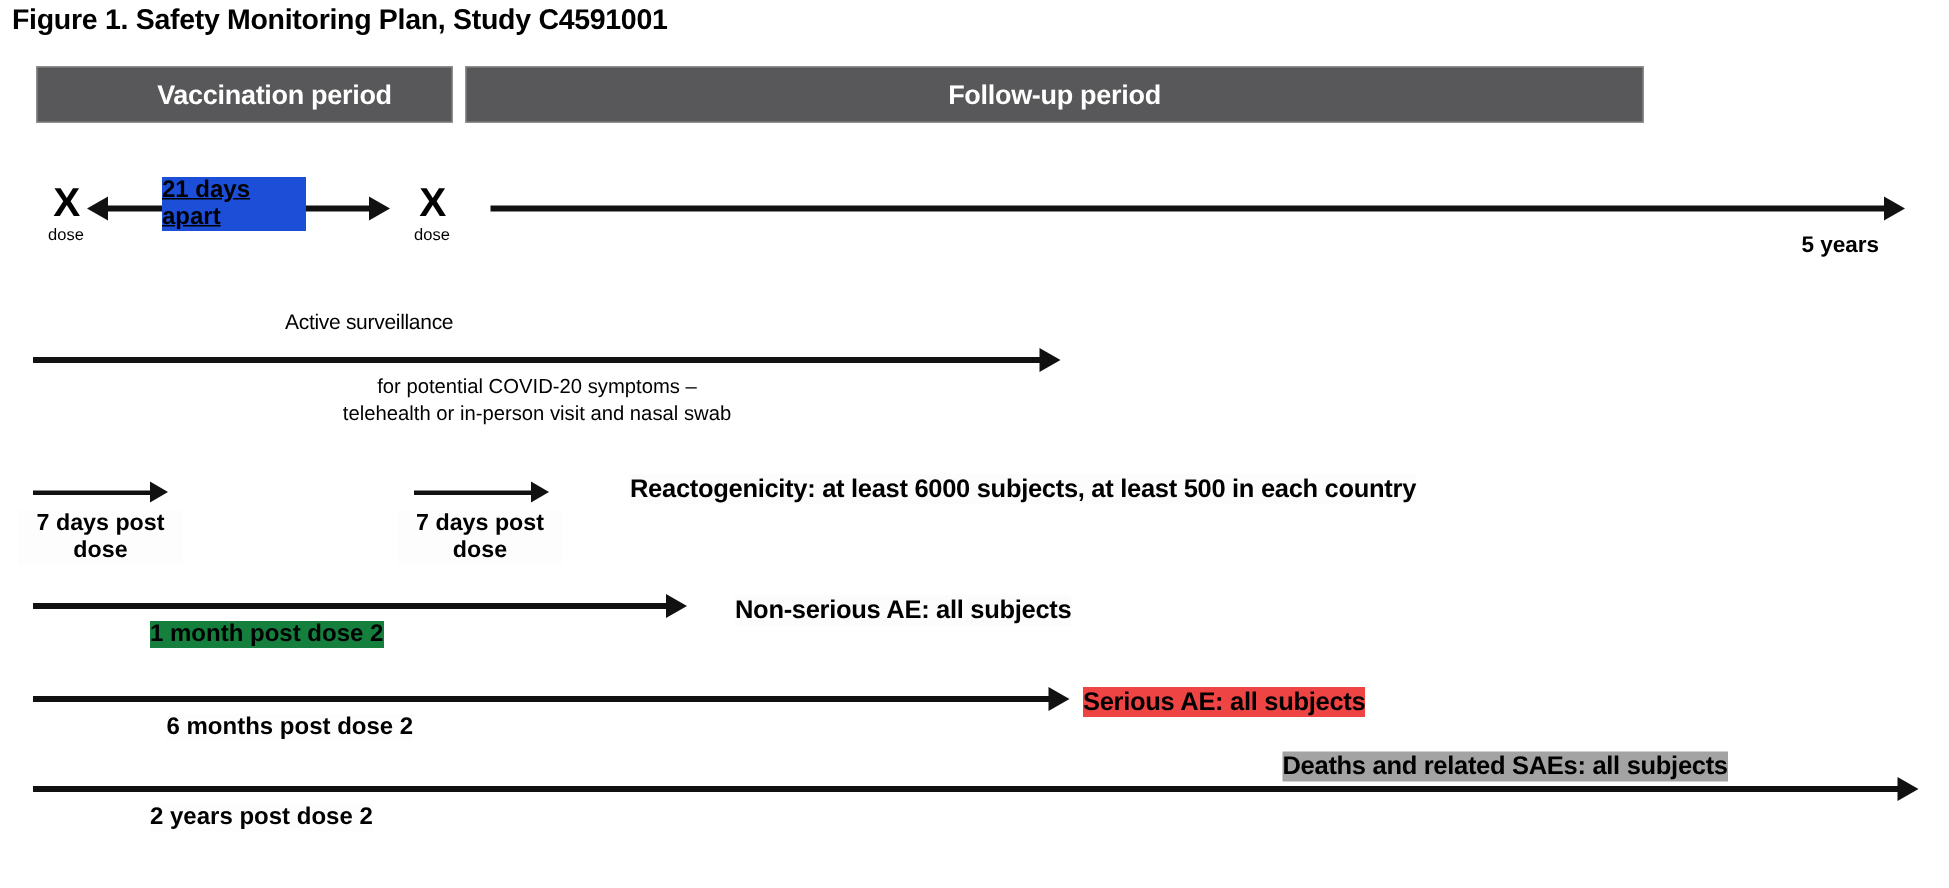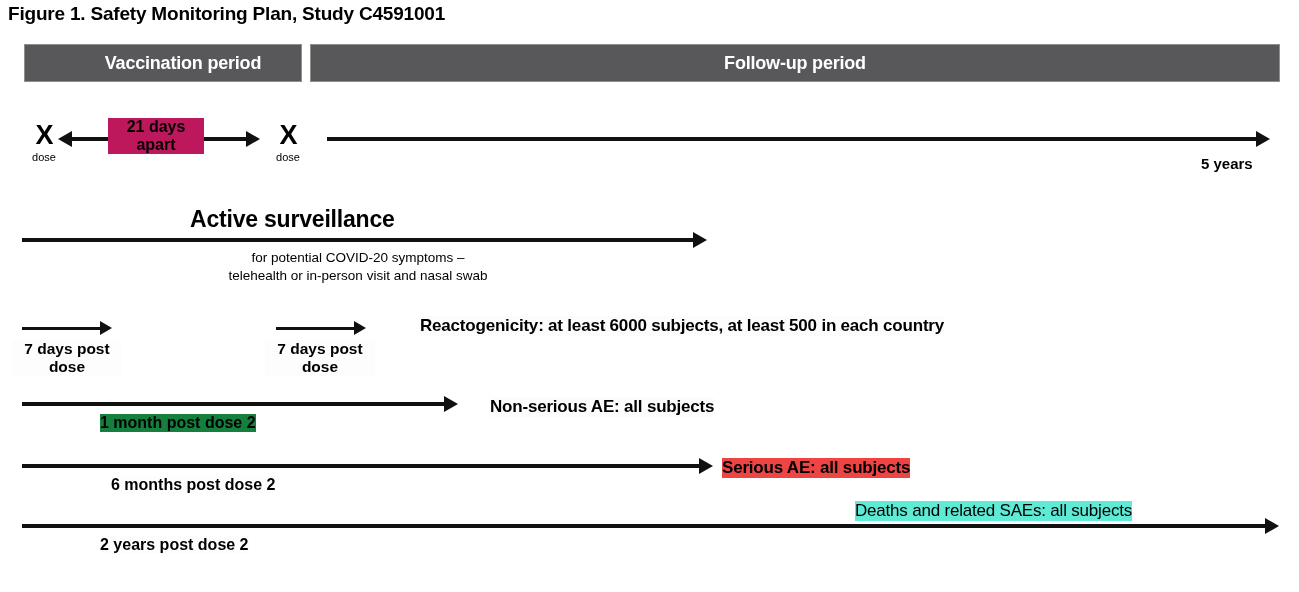--- a/index.html
+++ b/index.html
@@ -40,21 +40,21 @@
     box-sizing: border-box;
     color: #ffffff;
     font-size: 18px;
     font-weight: bold;
     display: flex;
     align-items: center;
     justify-content: center;
     letter-spacing: -0.2px;
   }
   #bar-vaccination { left: 24px; width: 278px; padding-left: 40px; }
-  #bar-followup    { left: 310px; width: 970px; }
+  #bar-followup    { left: 310px; width: 786px; }
 
   
   .dose-mark { text-align: center; width: 60px; }
   .dose-x {
     font-size: 27px;
     font-weight: bold;
     line-height: 1;
     letter-spacing: -1px;
   }
   .dose-label {
@@ -88,25 +88,26 @@
     border-top-width: 7px;
     border-bottom-width: 7px;
     border-left-width: 12px;
   }
 
   
   #apart-label {
     left: 108px;
     top: 118px;
     width: 96px;
-    text-align: center;
+    text-align: left;
     font-size: 16px;
     font-weight: bold;
     line-height: 1.12;
-    background: #be185d;
+    background: #1d4ed8;
+    text-decoration: underline;
   }
   #apart-arrow-left-line  { left: 72px;  top: 137px; width: 38px; }
   #apart-arrow-left-head  { left: 58px;  top: 131px; }
   #apart-arrow-right-line { left: 204px; top: 137px; width: 42px; }
   #apart-arrow-right-head { left: 246px; top: 131px; }
 
   
   #main-line { left: 327px; top: 137px; width: 930px; }
   #main-head { left: 1256px; top: 131px; }
   #two-years-label {
@@ -114,22 +115,22 @@
     top: 155px;
     font-size: 15px;
     font-weight: bold;
     white-space: nowrap;
   }
 
   
   #active-title {
     left: 190px;
     top: 206px;
-    font-size: 23px;
-    font-weight: bold;
+    font-size: 14px;
+    font-weight: normal;
     white-space: nowrap;
     letter-spacing: -0.2px;
   }
   #active-line { left: 22px; top: 238px; width: 672px; }
   #active-head { left: 693px; top: 232px; }
   #active-sub {
     left: 48px;
     top: 249px;
     width: 620px;
     text-align: center;
@@ -203,24 +204,24 @@
   #yr2-line { left: 22px;  top: 524px; width: 1244px; }
   #yr2-head { left: 1265px; top: 518px; }
   #yr2-label {
     left: 100px; top: 536px;
     font-size: 16px; font-weight: bold;
     white-space: nowrap;
     background: #fdfdfd;
   }
   #deaths-text {
     left: 855px; top: 501px;
-    font-size: 17px; font-weight: normal;
-    white-space: nowrap;
-    letter-spacing: -0.2px;
-    background: #5eead4;
+    font-size: 17px; font-weight: bold;
+    white-space: nowrap;
+    letter-spacing: -0.2px;
+    background: #a3a3a3;
   }
 </style>
 </head>
 <body>
 
 <div id="figure-root">
 
   <div class="abs fig-title">Figure 1. Safety Monitoring Plan, Study C4591001</div>
 
   <div class="abs period-bar" id="bar-vaccination">

